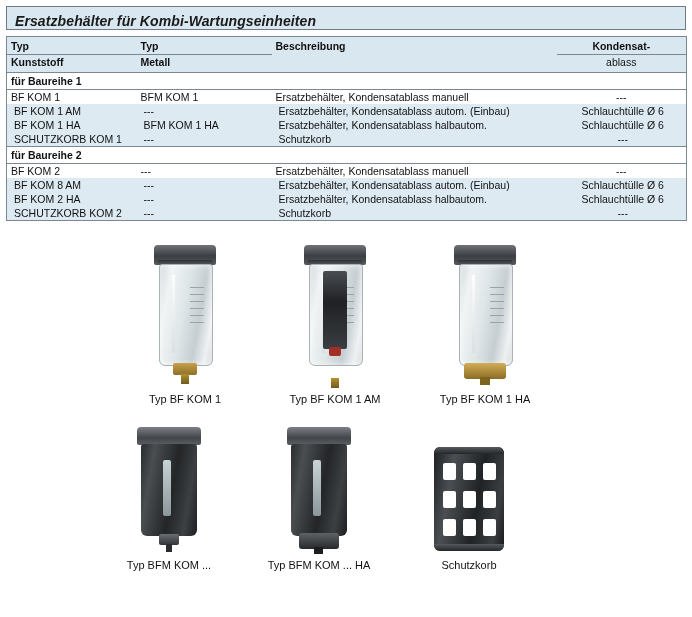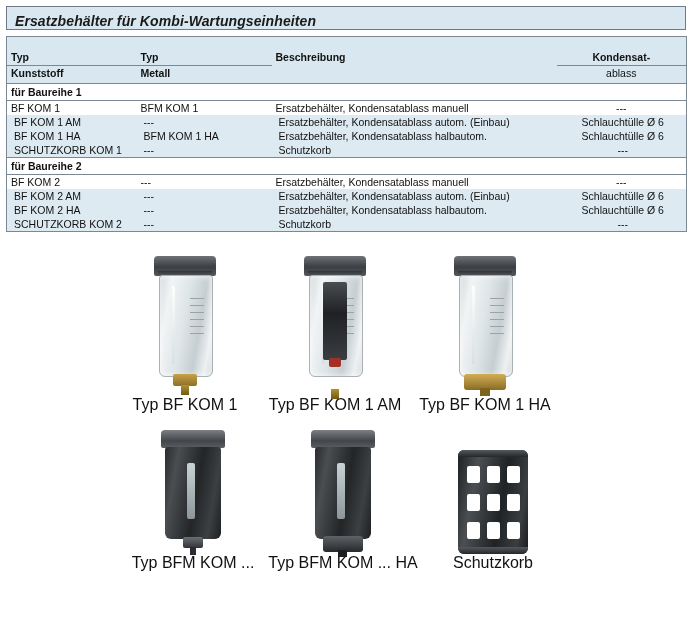--- a/index.html
+++ b/index.html
@@ -49,21 +49,21 @@
   .c3{width:285px;}
   .c4{width:130px;text-align:center;margin-top:32px;}
 
   .hdr td{
     background:#d9e8f0;
     font-weight:bold;
     border-bottom:1px solid #7b8792;
     line-height:13px;
   }
   .hdr .sub{font-weight:normal;}
-  .hdr-top td{padding-top:14px;}
+  .hdr-top td{padding-top:3px;}
   .hdr-bot td{padding-bottom:3px;}
 
   .grouprow td{
     font-weight:bold;
     background:#ffffff;
     border-top:1px solid #7b8792;
     border-bottom:1px solid #7b8792;
     padding-top:2px;padding-bottom:2px;
   }
   .alt td{background:#ddeaf2;padding-left:7px;}
@@ -84,22 +84,23 @@
     width:150px;
     text-align:center;
     position:relative;
   }
   .fig .art{
     height:150px;
     position:relative;
     display:flex;align-items:flex-end;justify-content:center;
   }
   .fig .cap{
-    font-size:16px;
+    font-size:11px;
     color:#111;
+    margin-top:8px;
     height:14px;
   }
   .row2 .fig .art{height:132px;}
 
   
   .bowl-clear{
     position:relative;width:62px;height:140px;
   }
   .cap-top{
     position:absolute;top:0;left:0;width:62px;height:20px;
@@ -261,21 +262,21 @@
     <tr class="grouprow">
       <td colspan="4">für Baureihe 2</td>
     </tr>
     <tr class="white">
       <td class="c1">BF KOM 2</td>
       <td class="c2">---</td>
       <td class="c3">Ersatzbehälter, Kondensatablass manuell</td>
       <td class="c4">---</td>
     </tr>
     <tr class="alt">
-      <td class="c1">BF KOM 2 AM</td>
+      <td class="c1">BF KOM 8 AM</td>
       <td class="c2">---</td>
       <td class="c3">Ersatzbehälter, Kondensatablass autom. (Einbau)</td>
       <td class="c4">Schlauchtülle Ø 6</td>
     </tr>
     <tr class="alt">
       <td class="c1">BF KOM 2 HA</td>
       <td class="c2">---</td>
       <td class="c3">Ersatzbehälter, Kondensatablass halbautom.</td>
       <td class="c4">Schlauchtülle Ø 6</td>
     </tr>
@@ -354,21 +355,21 @@
                 </div>
             </div>
             <div class="auto-drain"></div>
           </div>
         </div>
         <div class="cap">Typ BF KOM 1 HA</div>
       </div>
 
     </div>
 
-    <div class="fig-row row2" style="padding-left:118px;margin-top:12px;">
+    <div class="fig-row row2" style="padding-left:94px;margin-top:12px;">
 
       <div class="fig">
         <div class="art">
           <div class="bowl-dark">
             <div class="cap-top2"></div>
             <div class="body-dark">
                 <div class="sight"></div>
               </div>
             <div class="bottom-nut2"></div>
             <div class="drain-stem2"></div>

